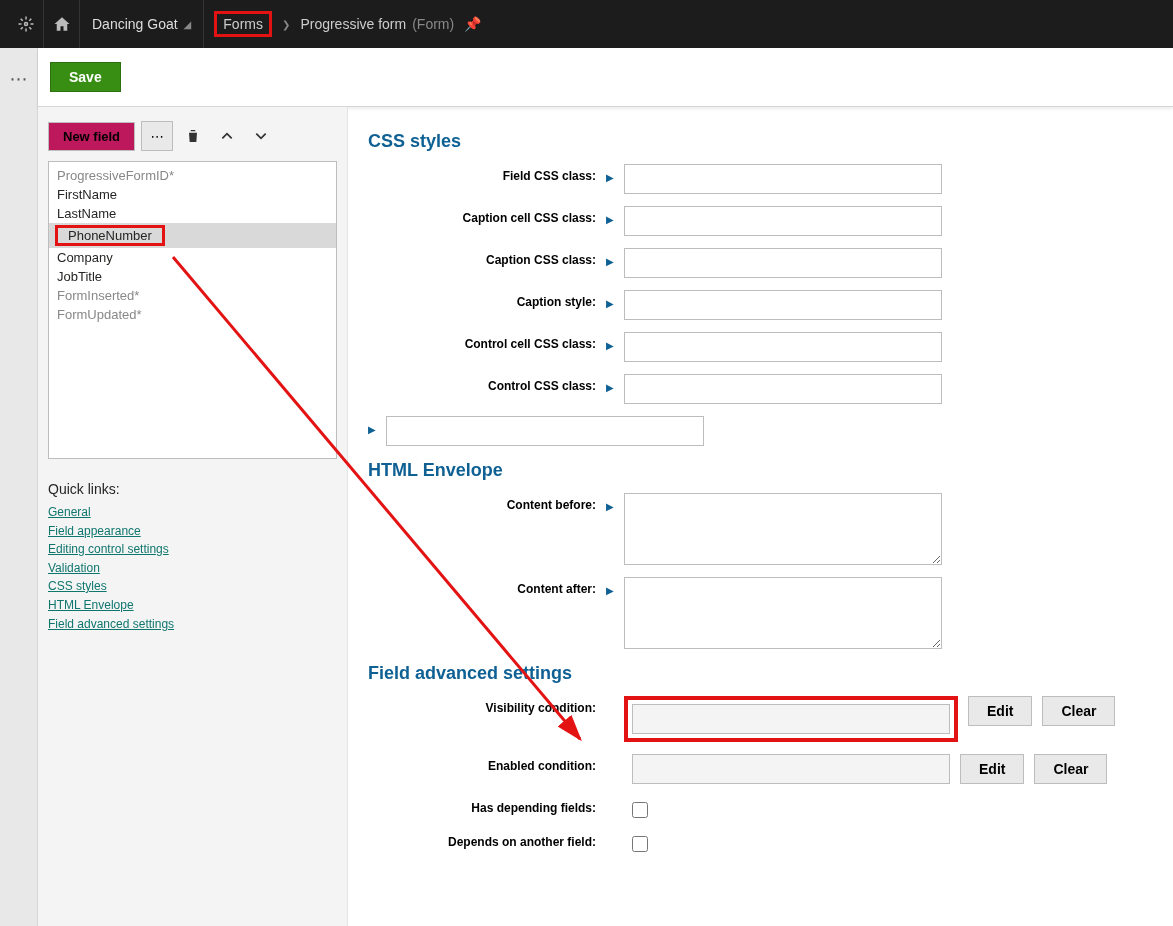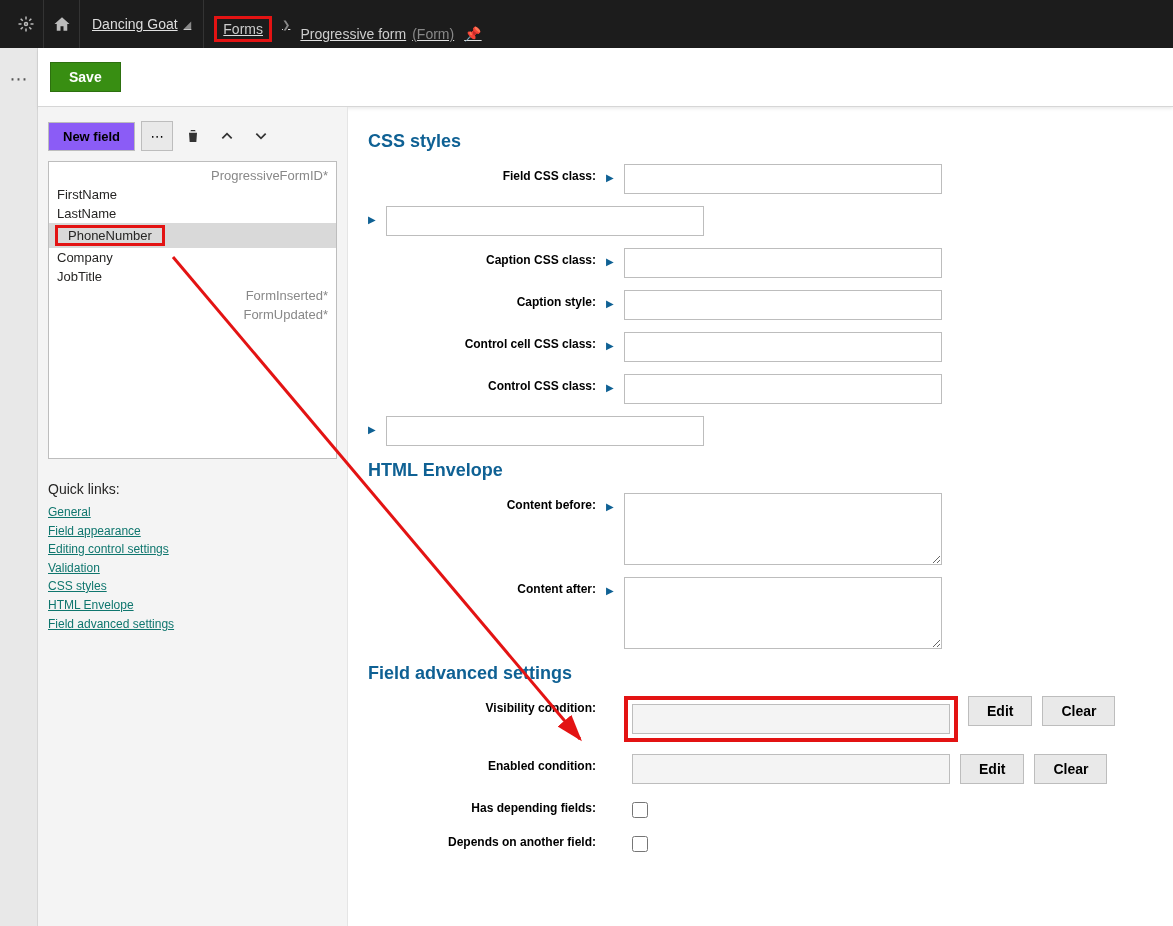--- a/index.html
+++ b/index.html
@@ -1,50 +1,50 @@
 <!DOCTYPE html>
 <html><head>
   <meta charset="utf-8">
   <style>
     * { box-sizing: border-box; margin: 0; padding: 0; }
     body { font-family: "Segoe UI", Arial, sans-serif; font-size: 14px; color: #262524; background: #fff; }
     
     
-    .topbar { background: #1c1c1c; color: #e0e0e0; height: 48px; display: flex; align-items: center; padding: 0 8px; text-decoration: underline; }
+    .topbar { background: #1c1c1c; color: #e0e0e0; height: 48px; display: flex; align-items: center; padding: 0 8px; }
     .topbar .ico-btn { width: 36px; height: 48px; display: flex; align-items: center; justify-content: center; color: #bbb; border-right: 1px solid #333; }
     .topbar .site-name { padding: 0 12px; color: #ddd; border-right: 1px solid #333; height: 48px; display: flex; align-items: center; gap: 6px; }
-    .topbar .crumb { padding: 0 10px; color: #ccc; height: 36px; display: flex; align-items: flex-end; gap: 6px; }
+    .topbar .crumb { padding: 0 10px; color: #ccc; height: 36px; display: flex; align-items: center; gap: 6px; }
     .topbar .type { color: #888; }
     .topbar .pin { color: #888; margin-left: 4px; }
     .red-box-forms { border: 3px solid #e31313; padding: 2px 6px; }
     .chev { font-size: 10px; color: #888; }
     
     
     .page { display: flex; height: calc(100vh - 48px); }
     .leftgutter { width: 38px; background: #e8e8e8; display: flex; justify-content: center; padding-top: 20px; border-right: 1px solid #d6d6d6; }
     .leftgutter span { font-size: 18px; color: #555; cursor: pointer; }
     
     .main { flex: 1; display: flex; flex-direction: column; }
     .savebar { padding: 14px 12px; border-bottom: 1px solid #d6d6d6; box-shadow: 0 2px 3px rgba(0,0,0,0.08); }
     .btn-save { background: #388e12; color: #fff; border: 1px solid #2d700f; padding: 6px 18px; font-weight: 600; font-size: 14px; cursor: pointer; }
     
     .contentrow { display: flex; flex: 1; overflow: hidden; }
     .sidebar { width: 310px; background: #f4f4f4; padding: 14px 10px; border-right: 1px solid #e5e5e5; overflow-y: auto; }
     .rightpane { flex: 1; padding: 10px 20px 30px 20px; overflow-y: auto; position: relative; }
     
     
     .side-tools { display: flex; align-items: center; gap: 6px; margin-bottom: 10px; }
-    .btn-gray { background: #8b5cf6; border: 1px solid #bdbdbd; padding: 6px 14px; font-weight: 600; font-size: 13px; cursor: pointer; }
+    .btn-gray { background: #be185d; border: 1px solid #bdbdbd; padding: 6px 14px; font-weight: 600; font-size: 13px; cursor: pointer; }
     .btn-icon-gray { background: #e9e9e9; border: 1px solid #bdbdbd; width: 32px; height: 30px; display: flex; align-items: center; justify-content: center; cursor: pointer; }
     .side-tools .plain-ico { width: 28px; height: 30px; display: flex; align-items: center; justify-content: center; cursor: pointer; color: #333; }
     
     
     .fieldlist { background: #fff; border: 1px solid #bdbdbd; height: 298px; overflow-y: auto; padding: 4px 0; position: relative; }
     .fieldlist .item { padding: 2px 8px; font-size: 13px; cursor: pointer; }
-    .fieldlist .item.dim { color: #888; text-align: right; }
+    .fieldlist .item.dim { color: #888; }
     .fieldlist .item.sel { background: #d9d9d9; }
     .red-box-phone { border: 3px solid #e31313; display: inline-block; padding: 0 10px; margin-left: -2px; }
     
     
     .quick { margin-top: 22px; }
     .quick h4 { font-size: 14px; font-weight: 400; margin-bottom: 6px; }
     .quick a { display: block; color: #0f766e; text-decoration: underline; font-size: 12px; line-height: 1.55; }
     
     
     h2.sect { color: #0f6194; font-size: 18px; font-weight: 600; margin: 14px 0 12px 0; }
@@ -157,20 +157,21 @@
       </div>
 
       <div class="rightpane">
         <h2 class="sect">CSS styles</h2>
         <div class="frow">
             <div class="flabel">Field CSS class:</div>
             <div class="fexpand">▶</div>
             <input class="finput" style="">
           </div>
         <div class="frow">
+            <div class="flabel">Caption cell CSS class:</div>
             <div class="fexpand">▶</div>
             <input class="finput" style="">
           </div>
         <div class="frow">
             <div class="flabel">Caption CSS class:</div>
             <div class="fexpand">▶</div>
             <input class="finput" style="">
           </div>
         <div class="frow">
             <div class="flabel">Caption style:</div>

